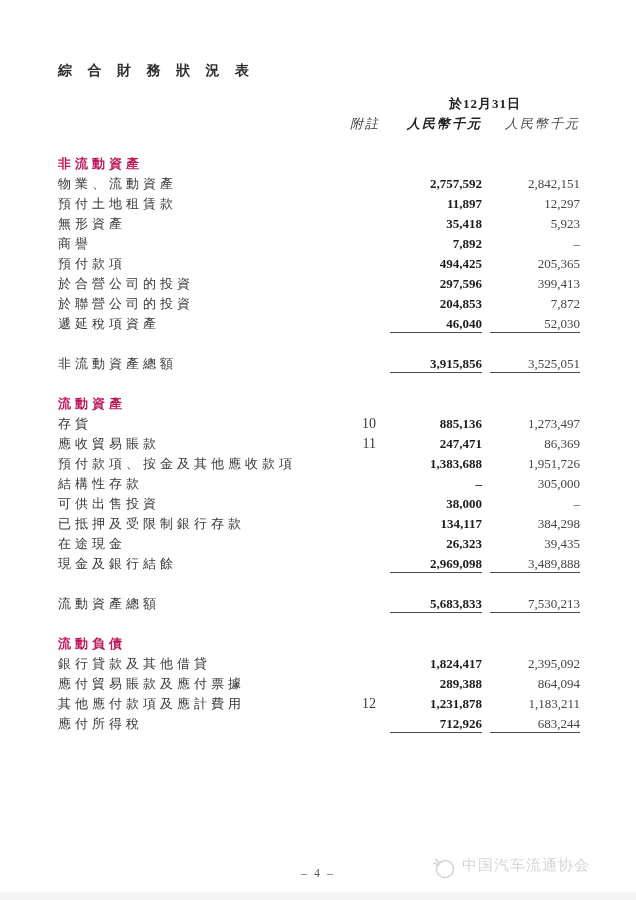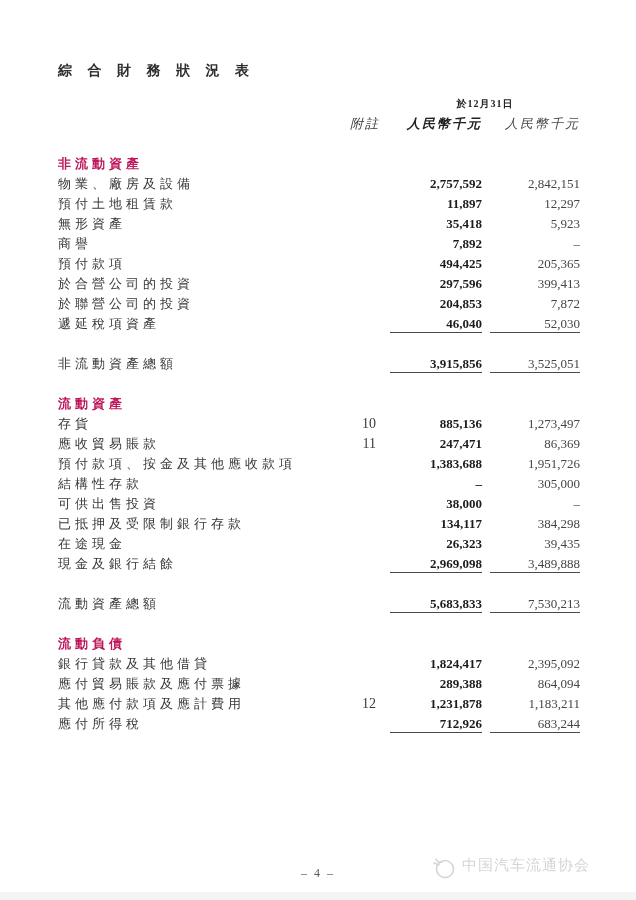--- a/index.html
+++ b/index.html
@@ -22,21 +22,21 @@
     font-size:14px;font-weight:bold;color:#2e2e2e;
     letter-spacing:6px;
     height:18px;line-height:18px;
   }
   
   .hrow{display:flex;align-items:center;height:20px;}
   .hrow.first{margin-top:14px;}
   .h-fill{flex:1;}
   .h-note{width:44px;text-align:right;padding-right:10px;box-sizing:border-box;
     font-style:italic;font-size:13px;color:#3a3a3a;letter-spacing:2px;}
-  .h-span{width:190px;text-align:center;font-weight:bold;font-size:10px;color:#222;letter-spacing:1px;}
+  .h-span{width:190px;text-align:center;font-weight:bold;font-size:13px;color:#222;letter-spacing:1px;}
   .h-v16{width:92px;text-align:right;font-size:13px;color:#222;}
   .h-gap{width:8px;}
   .h-v15{width:90px;text-align:right;font-size:13px;color:#4a4a4a;}
   .h-v16.yr{font-weight:bold;}
   .h-v15.yr{font-style:italic;}
   .h-v16.unit{font-weight:bold;font-style:italic;letter-spacing:2px;}
   .h-v15.unit{font-style:italic;letter-spacing:2px;}
 
   
   .tbl{margin-top:20px;}
@@ -88,21 +88,21 @@
       <div class="h-gap"></div>
       <div class="h-v15 unit">人民幣千元</div>
     </div>
 
     <div class="tbl">
         <div class="row head">
           <div class="lbl">非流動資產</div>
           <div class="note"></div>
         </div>
         <div class="row">
-          <div class="lbl">物業、廠房及設備</div>
+          <div class="lbl">物業、流動資產</div>
           <div class="note"></div>
           <div class="v v16">2,757,592</div>
           <div class="gsp"></div>
           <div class="v v15">2,842,151</div>
         </div>
         <div class="row">
           <div class="lbl">預付土地租賃款</div>
           <div class="note"></div>
           <div class="v v16">11,897</div>
           <div class="gsp"></div>

